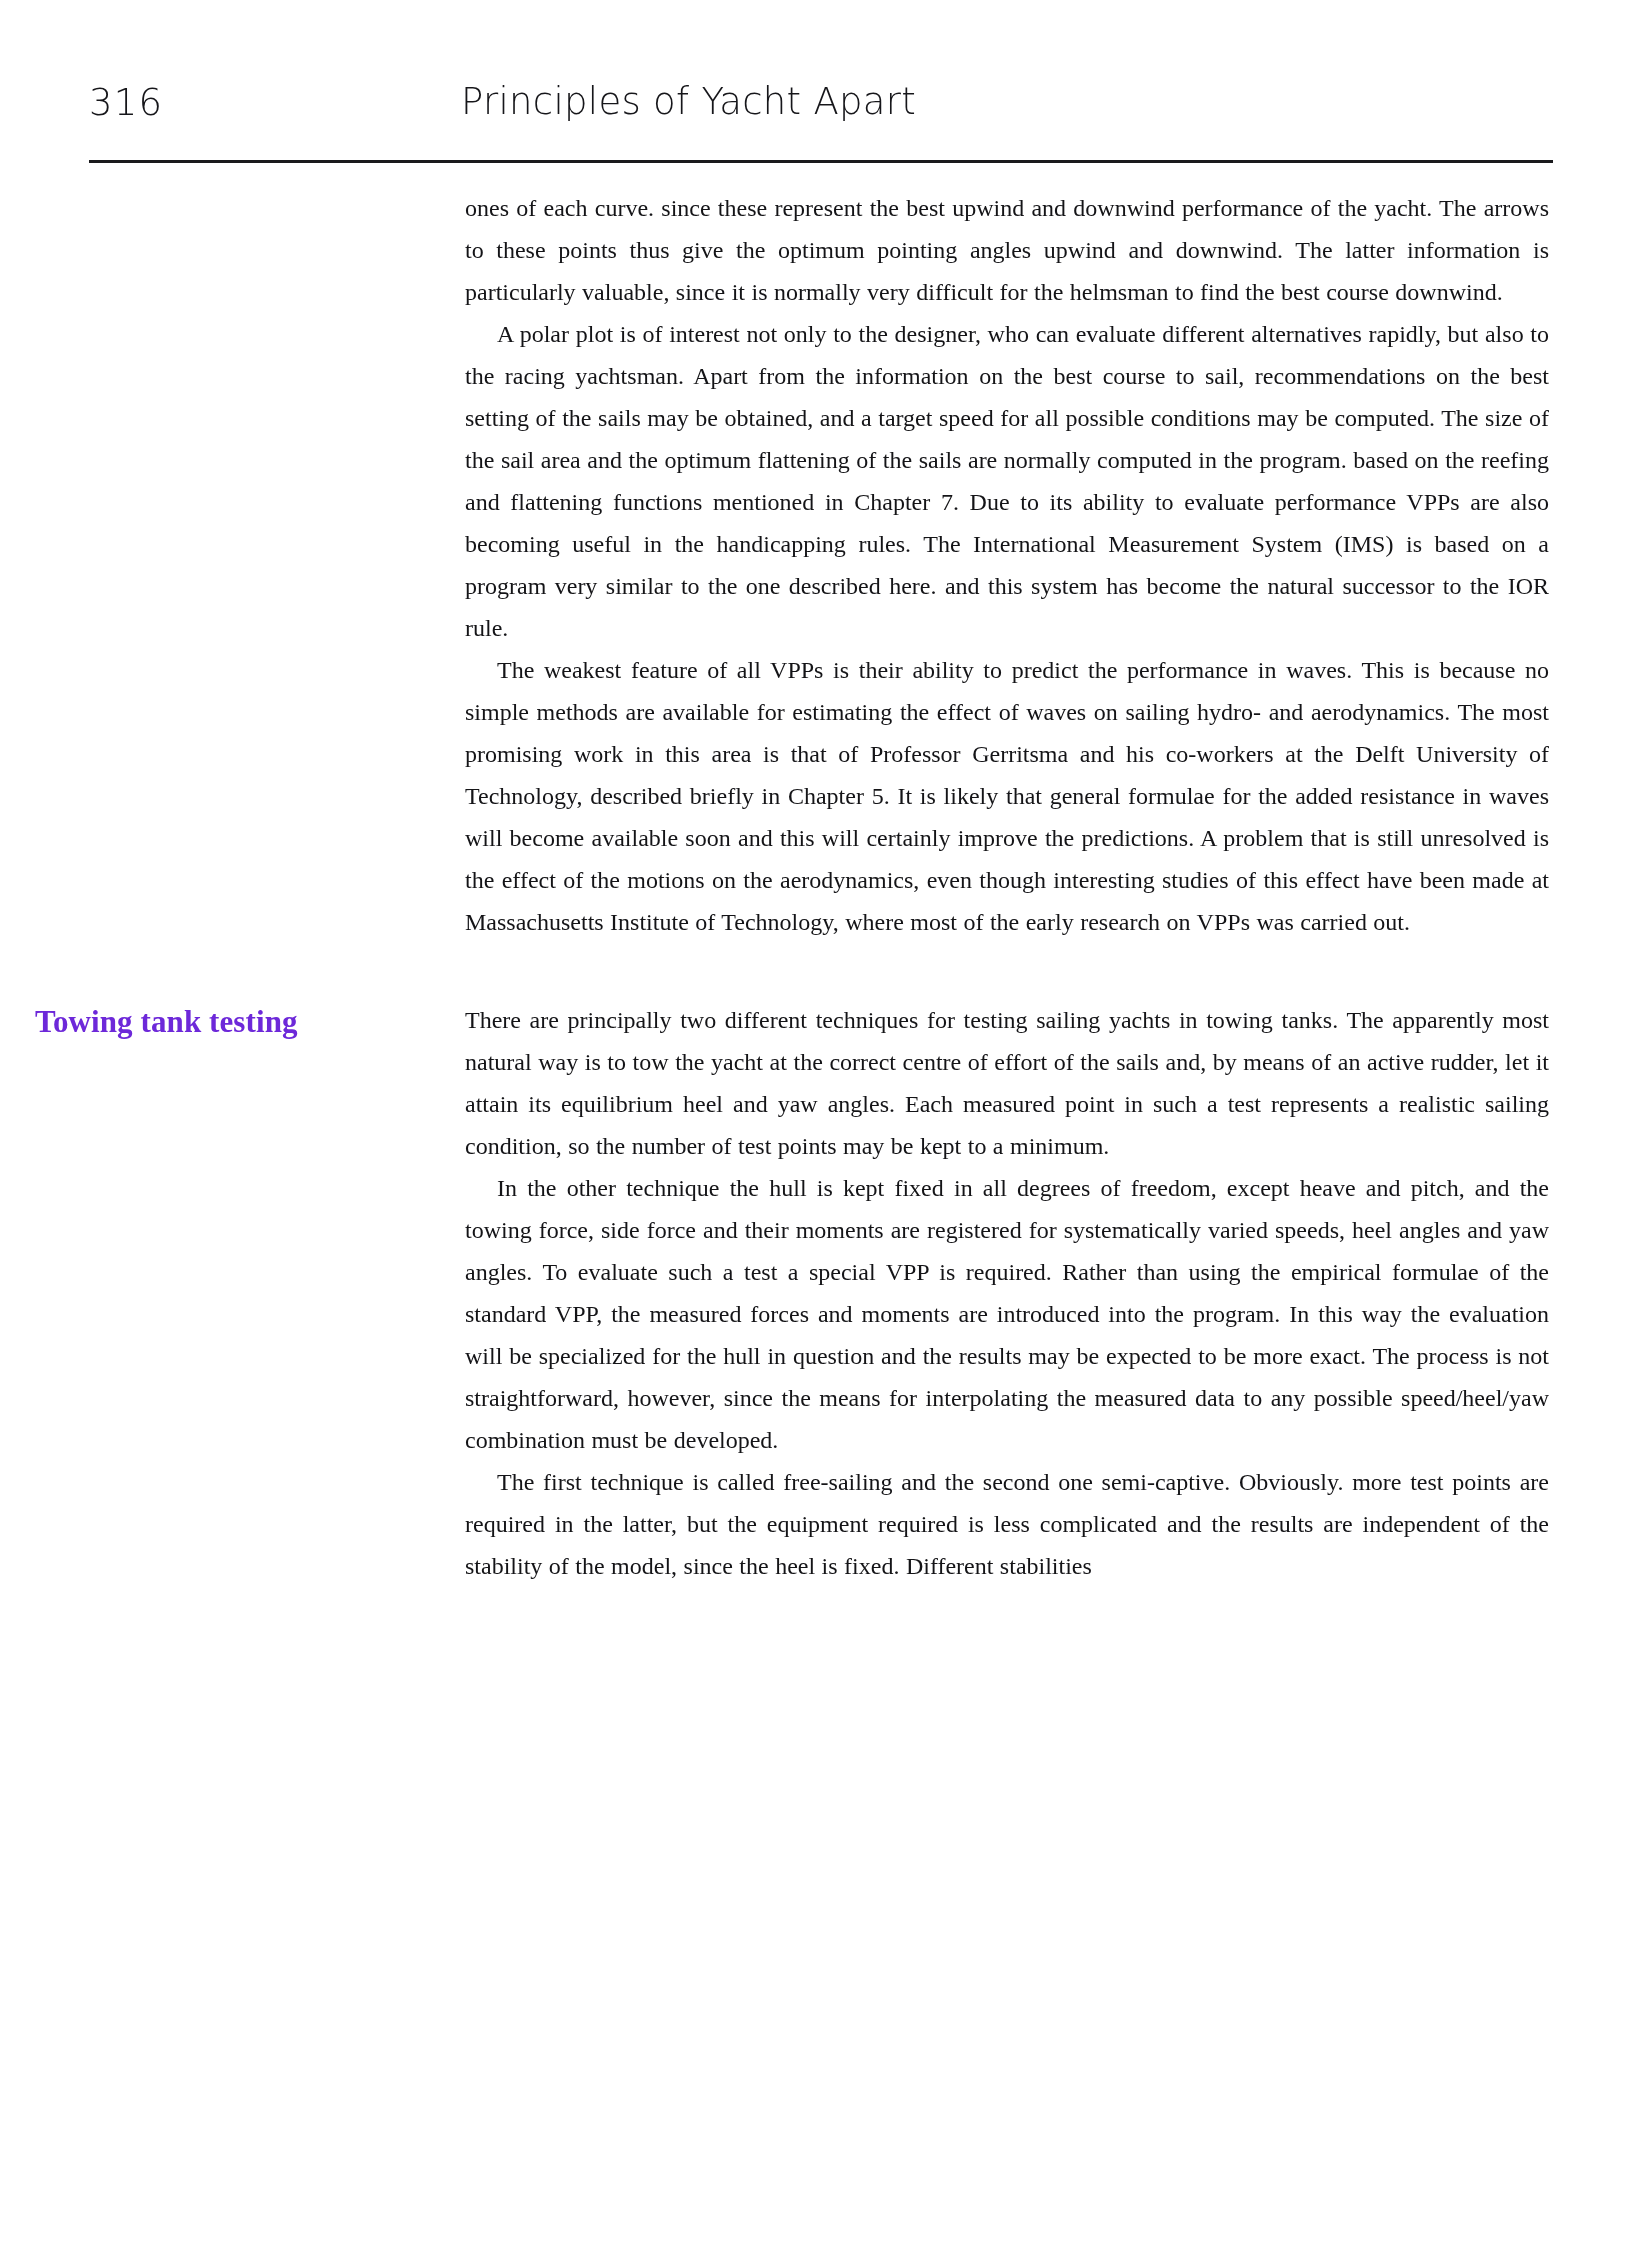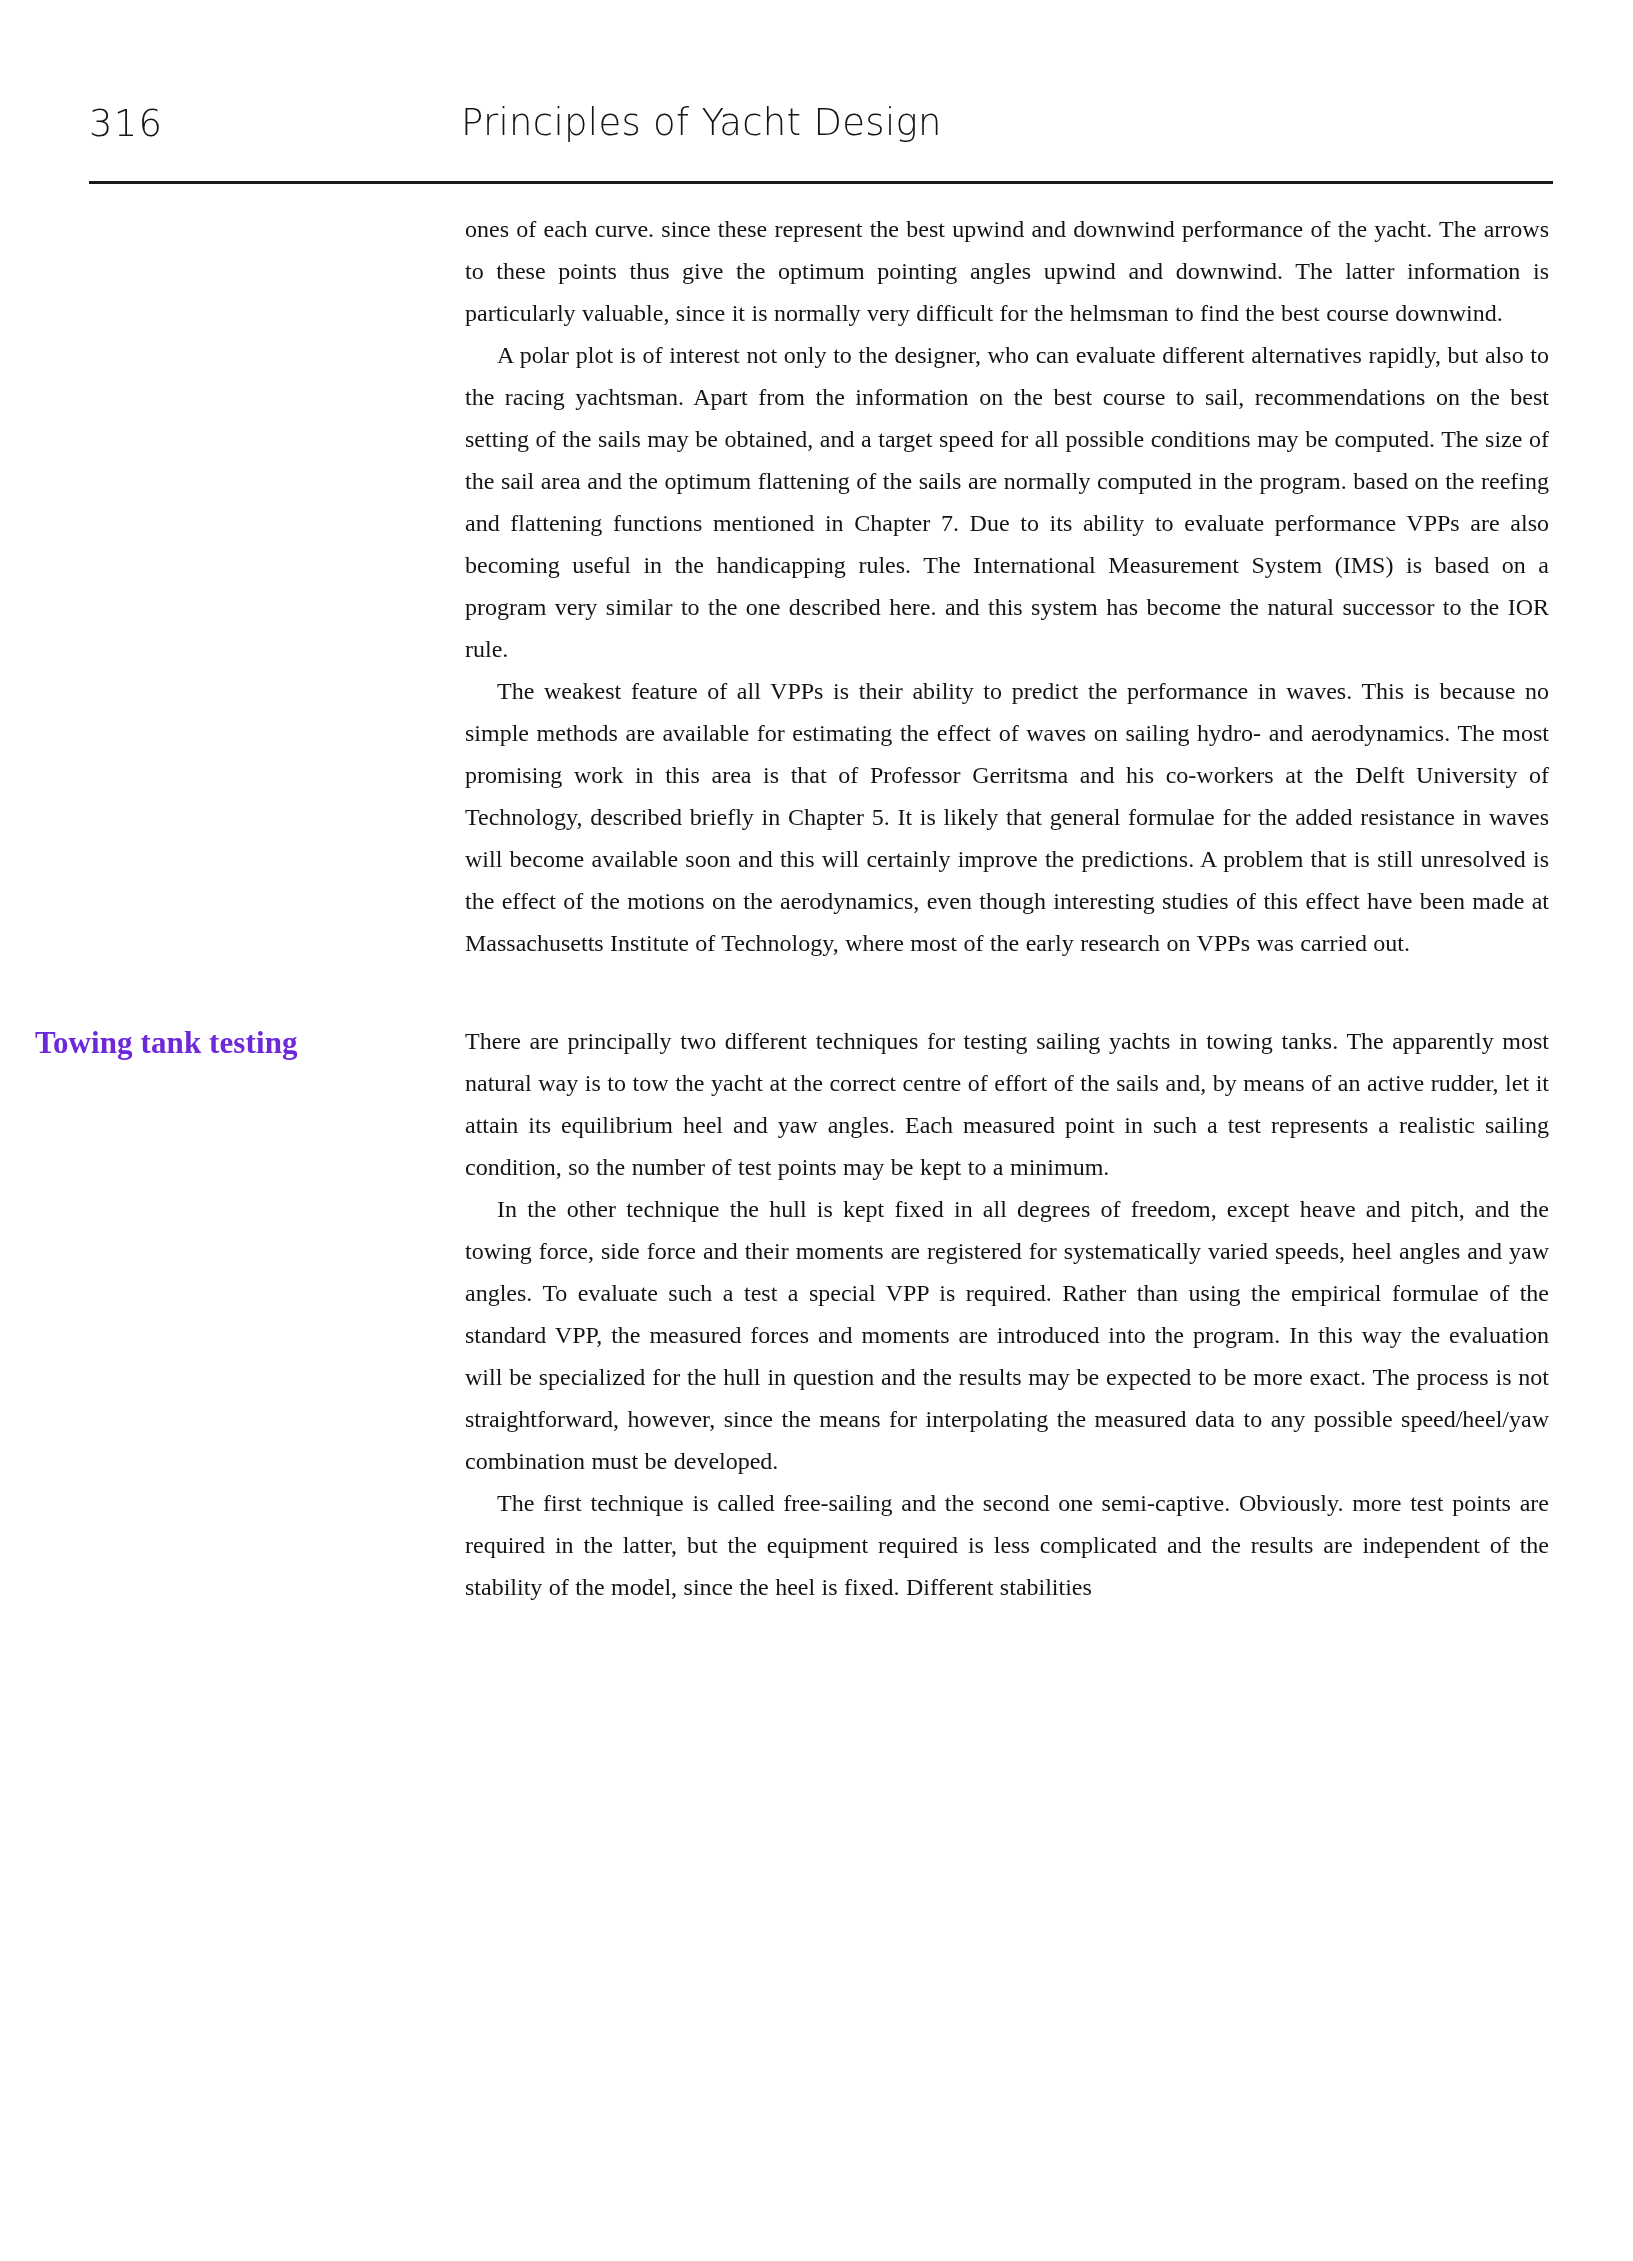--- a/index.html
+++ b/index.html
@@ -14,21 +14,20 @@
     -webkit-font-smoothing: antialiased;
   }
 
   .page {
     position: relative;
     width: 1633px;
     height: 1897px;
     background: #ffffff;
     overflow: hidden;
     box-sizing: border-box;
-    margin-top: 21px;
   }
 
   
   .running-head {
     position: absolute;
     left: 0;
     top: 84px;
     width: 1633px;
     height: 66px;
   }
@@ -123,21 +122,21 @@
     border-radius: 0.6px;
   }
 </style>
 </head>
 <body>
 
 <div class="page">
 
   <div class="running-head">
     <div class="folio">316</div>
-    <div class="book-title">Principles of Yacht Design</div>
+    <div class="book-title">Principles of Yacht Apart</div>
   </div>
 
   <div class="head-rule"></div>
 
   <div class="column">
 
     <p>ones of each curve. since these represent the best upwind and downwind performance of the yacht. The arrows to these points thus give the optimum pointing angles upwind and downwind. The latter information is particularly valuable, since it is normally very difficult for the helmsman to find the best course downwind.</p>
 
     <p class="indent">A polar plot is of interest not only to the designer, who can evaluate different alternatives rapidly, but also to the racing yachtsman. Apart from the information on the best course to sail, recommendations on the best setting of the sails may be obtained, and a target speed for all possible conditions may be computed. The size of the sail area and the optimum flattening of the sails are normally computed in the program. based on the reefing and flattening functions mentioned in Chapter 7. Due to its ability to evaluate performance VPPs are also becoming useful in the handicapping rules. The International Measurement System (IMS) is based on a program very similar to the one described here. and this system has become the natural successor to the IOR rule.</p>
 

